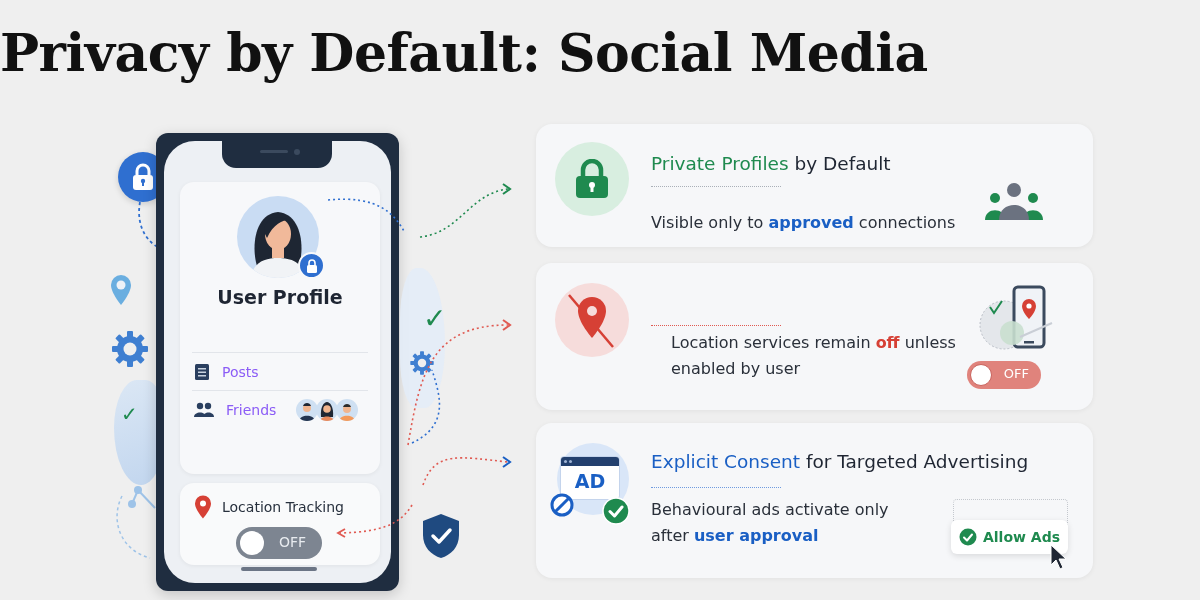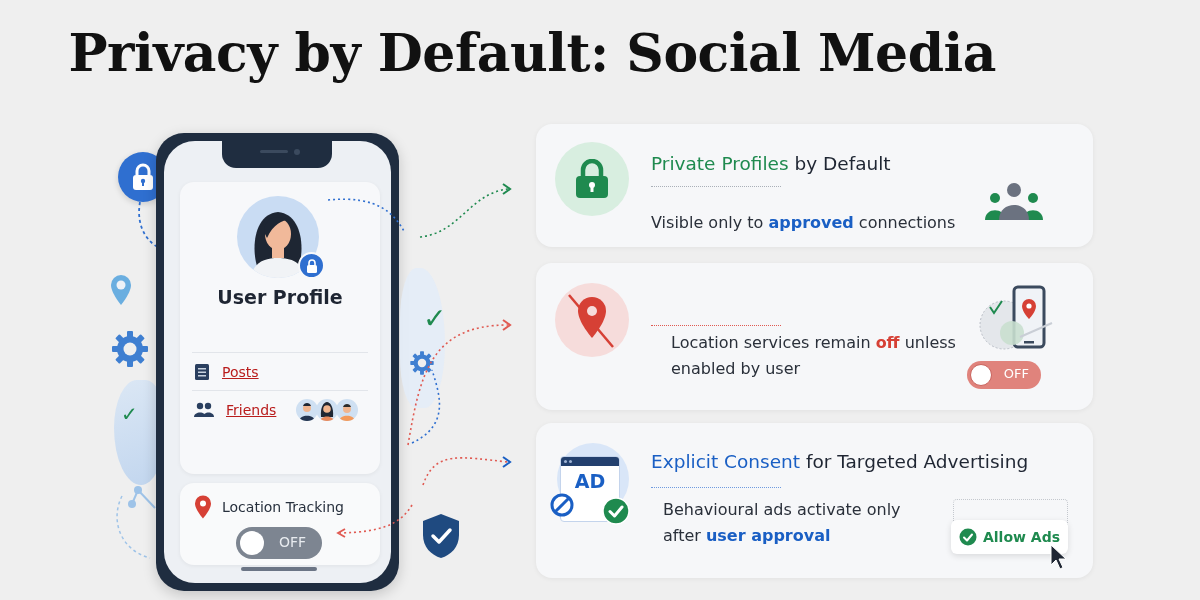--- a/index.html
+++ b/index.html
@@ -8,30 +8,30 @@
       background: #efefef;
       font-family: "DejaVu Sans", "Liberation Sans", sans-serif;
       position: relative;
       color: #1f2633;
     }
     .abs { position: absolute; }
 
     
     .title {
       position: absolute; left: 0; top: 22px; width: 996px;
-      text-align: right;
+      text-align: left;
       font-family: "DejaVu Serif", "Liberation Serif", serif;
       font-weight: bold; font-size: 52px; letter-spacing: -0.5px;
       color: #111;
     }
 
     
     .phone {
       position: absolute; left: 156px; top: 133px; width: 243px; height: 458px;
-      background: #1f2d40; border-radius: 28px;
+      background: #1f2d40; border-radius: 12px;
       box-shadow: 0 4px 14px rgba(0,0,0,0.18);
     }
     .phone-screen {
       position: absolute; left: 8px; top: 8px; right: 8px; bottom: 8px;
       background: #edf0f4; border-radius: 31px; overflow: hidden;
     }
     .notch {
       position: absolute; left: 58px; top: 0; width: 110px; height: 27px;
       background: #1f2d40; border-radius: 0 0 14px 14px;
     }
@@ -59,23 +59,22 @@
     }
     .private-pill {
       position: absolute; left: 48px; top: 133px; width: 104px; height: 28px;
       background: #ddeee2; border-radius: 14px;
       display: flex; align-items: center; justify-content: center; gap: 6px;
       color: #1e8a4c; font-weight: bold; font-size: 15px;
     }
     .menu-list { position: absolute; left: 12px; top: 170px; width: 176px; }
     .menu-item {
       height: 38px; display: flex; align-items: center; gap: 12px;
-      border-top: 1px solid #e2e5ea; font-size: 14px; color: #b91c1c;
+      border-top: 1px solid #e2e5ea; font-size: 14px; color: #8b5cf6;
       padding-left: 2px;
-      text-decoration: underline;
     }
     .friend-avatars { display: flex; margin-left: 10px; }
     .friend-avatars .fa {
       width: 22px; height: 22px; border-radius: 50%; margin-left: -2px;
       background: #cfe0f2; overflow: hidden; position: relative;
     }
 
     .location-card {
       position: absolute; left: 16px; top: 342px; width: 200px; height: 82px;
       background: #f9fafb; border-radius: 14px;
@@ -343,42 +342,42 @@
     </svg>
   </div>
   <div class="toggle-red">
     <div class="knob"></div>
     <span class="lbl">OFF</span>
   </div>
 </div>
 
 <div class="card card3">
   <div class="card-icon-circle" style="left:21px;top:20px;width:72px;height:72px;background:#d9e6f8;"></div>
-  <div class="abs" style="left:24px;top:33px;width:60px;height:66px;background:#fff;border:1.5px solid #c4d4ec;border-radius:4px;overflow:hidden;">
+  <div class="abs" style="left:24px;top:33px;width:60px;height:44px;background:#fff;border:1.5px solid #c4d4ec;border-radius:4px;overflow:hidden;">
     <div style="height:9px;background:#23406e;position:relative;">
         <span style="position:absolute;left:3px;top:3px;width:3px;height:3px;border-radius:50%;background:#9fb3d4;"></span>
         <span style="position:absolute;left:8px;top:3px;width:3px;height:3px;border-radius:50%;background:#9fb3d4;"></span>
       </div>
     <div style="text-align:center;font-weight:bold;color:#1a5fc4;font-size:19px;margin-top:4px;">AD</div>
   </div>
   <div class="abs" style="left:14px;top:70px;">
     <svg width="24" height="24" viewBox="0 0 24 24">
         <circle cx="12" cy="12" r="10" fill="#fff" stroke="#1a5fc4" stroke-width="3"></circle>
         <line x1="5" y1="19" x2="19" y2="5" stroke="#1a5fc4" stroke-width="3"></line>
       </svg>
   </div>
   <div class="abs" style="left:66px;top:74px;">
     <svg width="28" height="28" viewBox="0 0 28 28">
         <circle cx="14" cy="14" r="13" fill="#1f8a4f" stroke="#fff" stroke-width="1.5"></circle>
         <path d="M8 14.5 L12.5 19 L20 10" fill="none" stroke="#fff" stroke-width="3" stroke-linecap="round" stroke-linejoin="round"></path>
       </svg>
   </div>
   <div class="card-title" style="top:28px;"><span class="hl blue">Explicit Consent</span><span> for Targeted Advertising</span></div>
   <div class="card-divider" style="top:64px;border-color:#6f9be0;"></div>
-  <div class="card-desc" style="top:74px;margin-left:12px;">
+  <div class="card-desc" style="top:74px;">
     <div>Behavioural ads activate only</div>
     <div><span>after </span><span class="hl blue">user approval</span></div>
   </div>
   <div class="allow-ads-zone"></div>
   <div class="allow-ads-btn">
     <svg width="18" height="18" viewBox="0 0 18 18">
         <circle cx="9" cy="9" r="8.5" fill="#1f8a4f"></circle>
         <path d="M5 9.5 L8 12.5 L13 6.5" fill="none" stroke="#fff" stroke-width="2" stroke-linecap="round" stroke-linejoin="round"></path>
       </svg>
     <span>Allow Ads</span>

